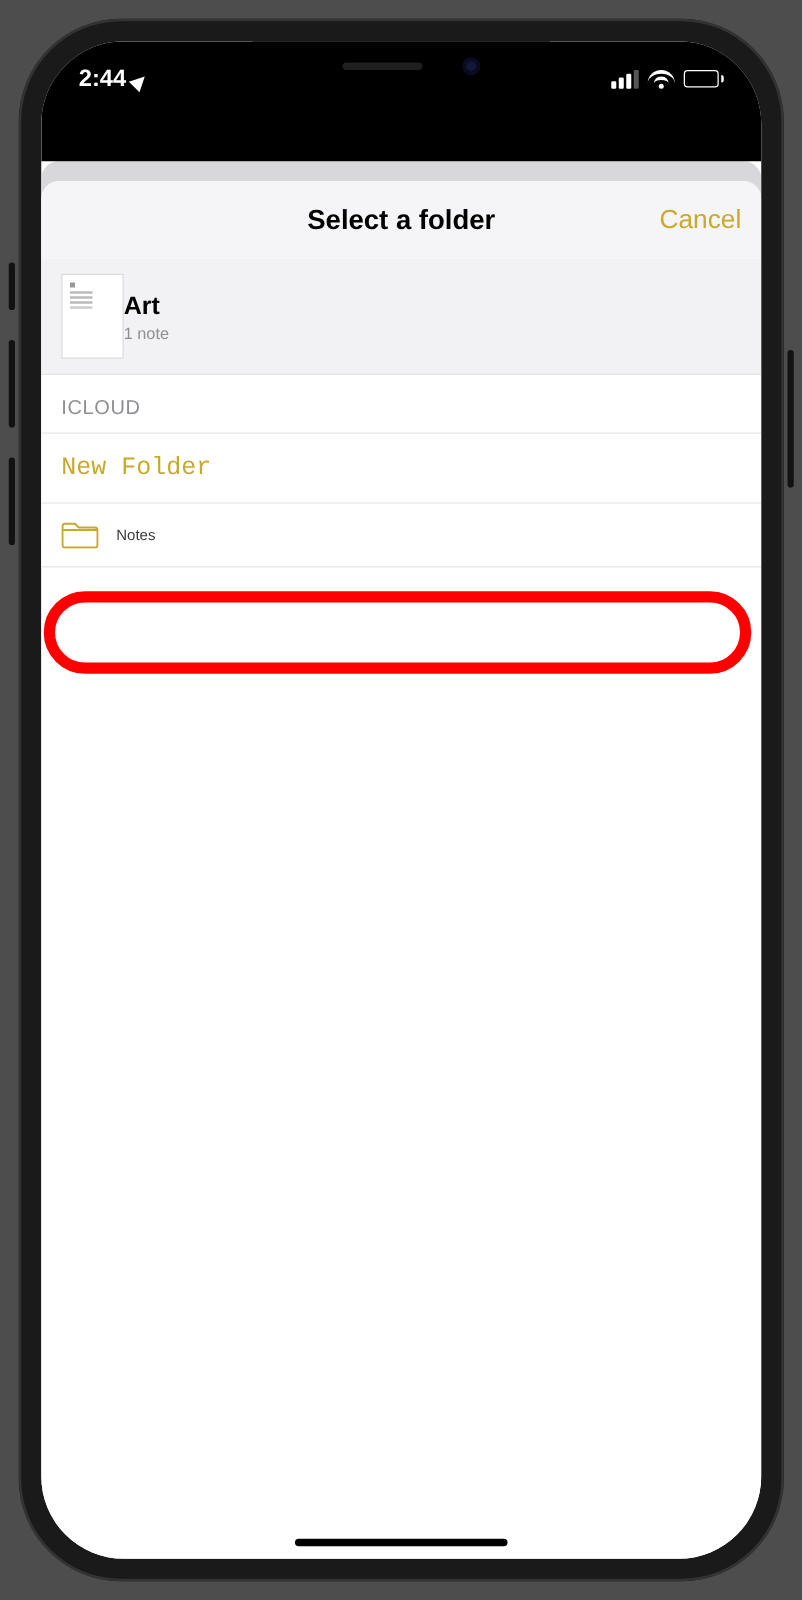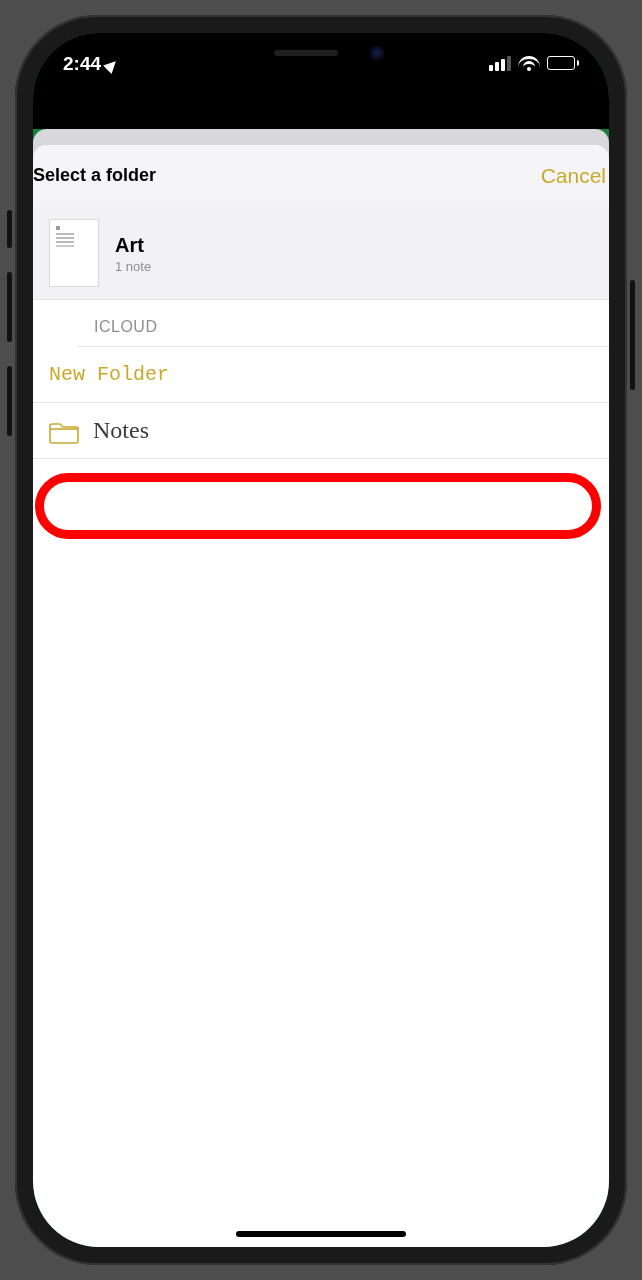--- a/index.html
+++ b/index.html
@@ -47,21 +47,21 @@
       right: 7px;
       top: 280px;
       width: 5px;
       height: 110px;
       background: #121212;
       border-radius: 3px;
     }
     .screen {
       width: 100%;
       height: 100%;
-      background: #15803d;
+      background: #ffffff;
       border-radius: 66px;
       overflow: hidden;
       position: relative;
     }
     
     .notch {
       position: absolute;
       top: 0;
       left: 50%;
       transform: translateX(-50%);
@@ -171,29 +171,29 @@
       overflow: hidden;
     }
     .modal-header {
       height: 62px;
       background: #f5f5f7;
       display:flex; align-items:center;
       position: relative;
       border-bottom: 0.5px solid rgba(0,0,0,0);
     }
     .modal-title {
-      position:absolute; left:0; right:0; text-align:left;
-      font-size: 18px; font-weight: 600; color:#000;
+      position:absolute; left:0; right:0; text-align:center;
+      font-size: 22px; font-weight: 600; color:#000;
     }
     .modal-cancel {
-      position:absolute; right: 3px;
+      position:absolute; right: 16px;
       font-size: 21px; color: #c8a92c;
     }
     .note-summary {
-      display:flex; align-items:center; gap:16px;
+      display:flex; align-items:center; gap:0;
       padding: 12px 16px;
       background:#f2f2f4;
       border-bottom: 0.5px solid #e3e3e6;
     }
     .note-thumb {
       width: 50px; height: 68px;
       background: #fff; border:0.5px solid #d9d9dc;
       position: relative;
     }
     .note-thumb::before {
@@ -208,37 +208,35 @@
       box-shadow: 0 4px 0 #bbb, 0 8px 0 #bbb, 0 12px 0 #ccc;
     }
     .note-title { font-size:20px; font-weight:600; color:#000; line-height:1.2;}
     .note-count { font-size:13px; color:#8e8e93; margin-top:2px;}
     .section-header {
       font-size: 16px; color:#8e8e93;
       padding: 18px 16px 10px;
       letter-spacing: 0.5px;
       background:#fff;
       border-bottom: 0.5px solid #e3e3e6;
-      margin-left: 45px;
     }
     .new-folder-row {
       font-size: 20px; color:#c8a92c; font-weight:500;
       padding: 16px 16px;
       border-bottom: 0.5px solid #e3e3e6;
       background:#fff;
       font-family:Liberation Mono, monospace;
     }
     .folder-row {
-      display:flex; align-items:flex-end; gap:14px;
+      display:flex; align-items:center; gap:14px;
       padding: 14px 16px;
       border-bottom: 0.5px solid #e3e3e6;
-      font-size: 24px; color:#3c3c3e;
+      font-size: 12px; color:#3c3c3e;
       background:#fff;
       position: relative;
-      font-family: Liberation Serif, serif;
     }
     .folder-icon {
       display:flex; align-items:center; justify-content:center;
       width: 30px; height: 22px; color:#c8a92c;
     }
     .folder-icon svg { width:30px; height:22px; }
     .highlight {
       position:absolute;
       left:2px; right:8px;
       top:328px;

